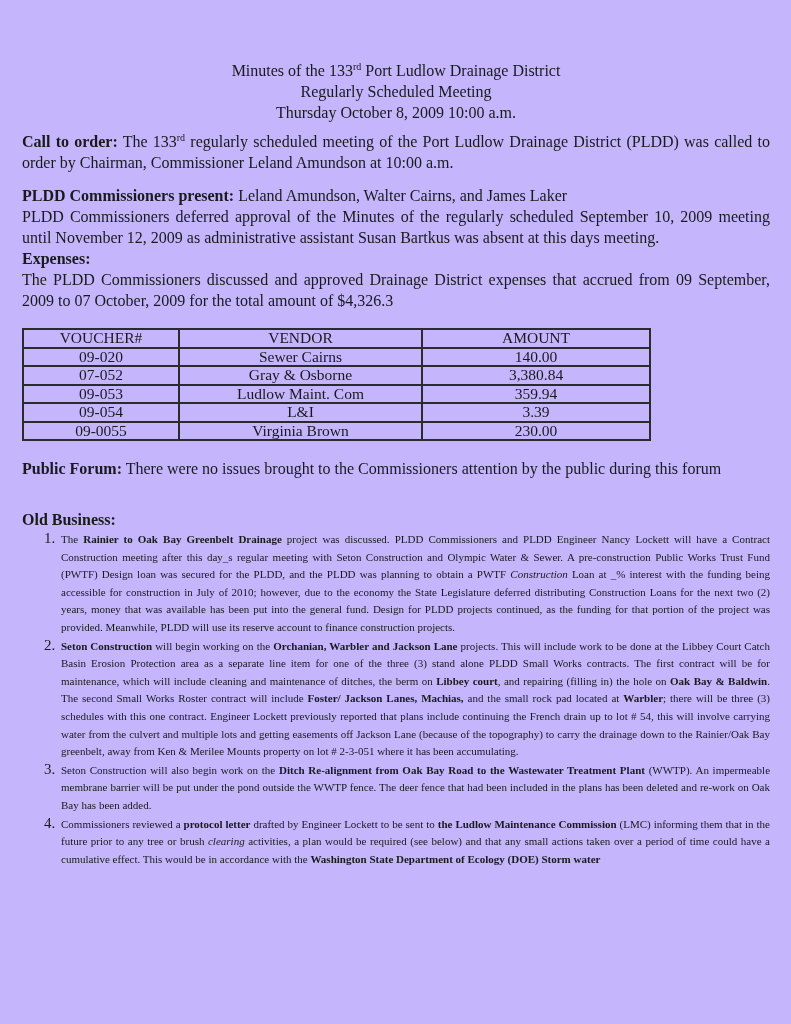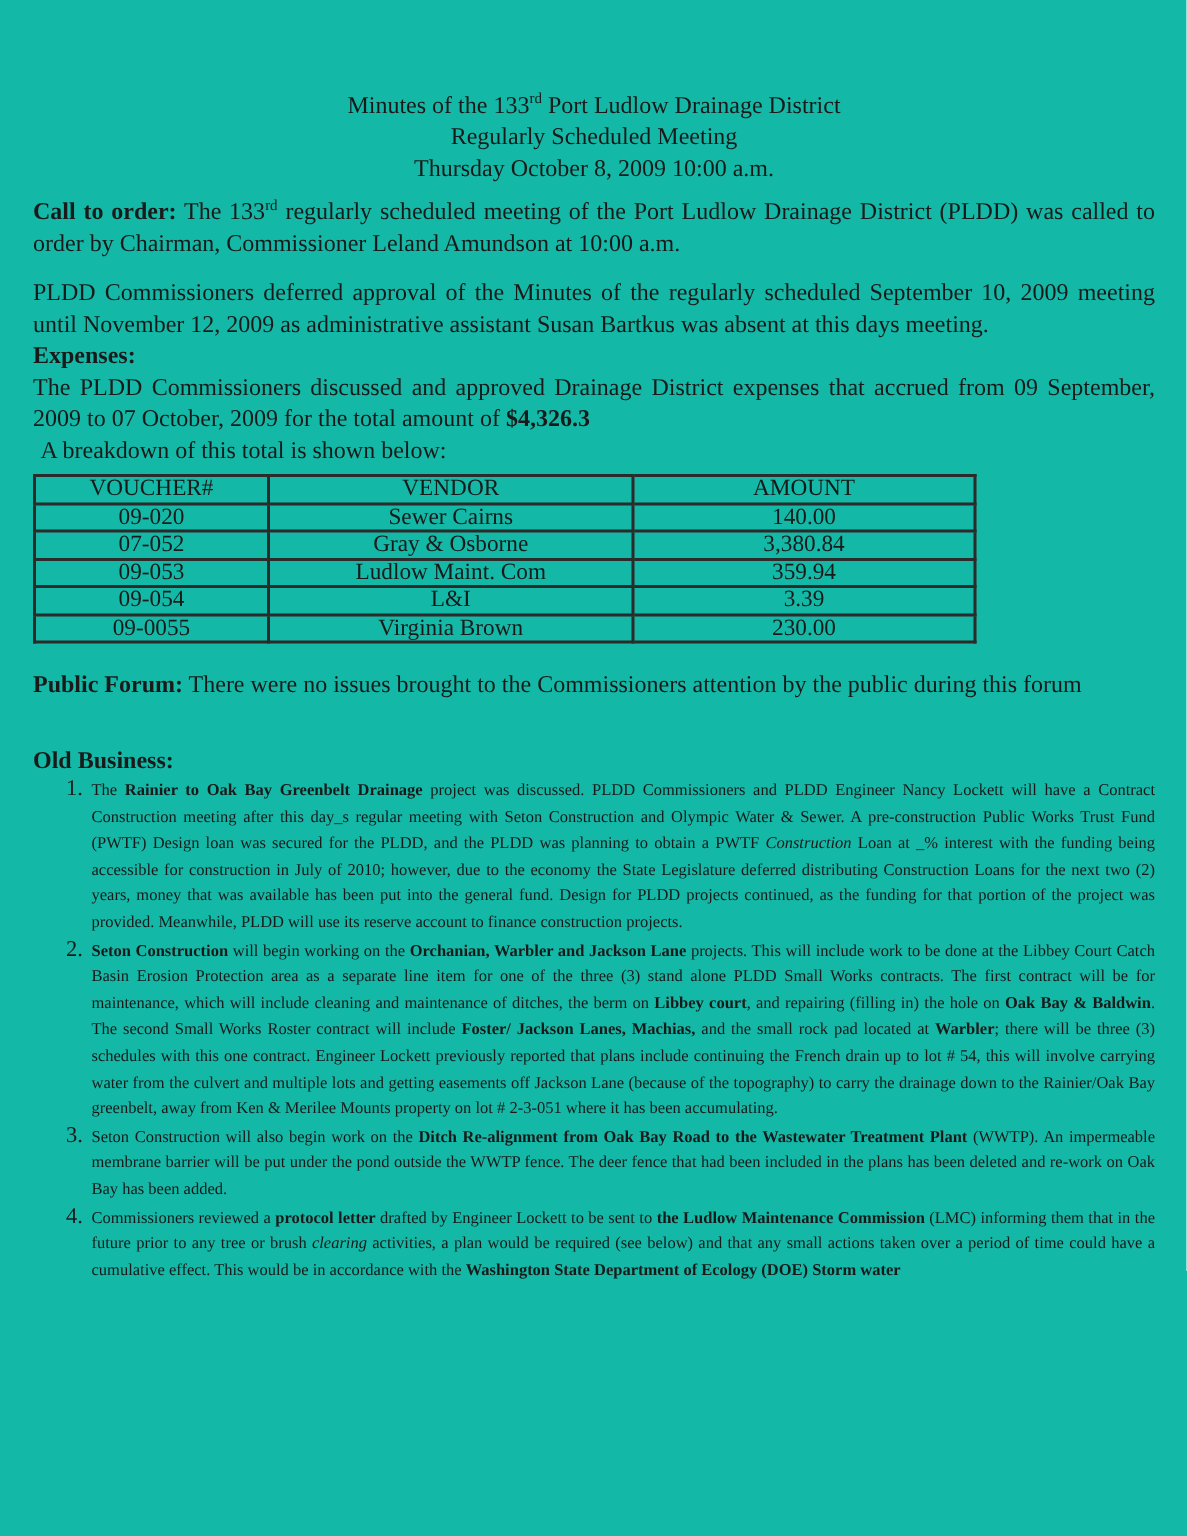--- a/index.html
+++ b/index.html
@@ -5,21 +5,21 @@
   html, body {
     margin: 0;
     padding: 0;
     background: #ffffff;
   }
   .page {
     position: relative;
     width: 791px;
     height: 1024px;
     box-sizing: border-box;
-    background: #14b8a6;
+    background: #c4b5fd;
     color: #1a1a1a;
     font-family: "Liberation Serif", "DejaVu Serif", serif;
     font-size: 16px;
     padding: 60px 21px 0 22px;
     overflow: hidden;
   }
   .para {
     margin: 0;
     line-height: 21px;
     text-align: justify;
@@ -35,21 +35,21 @@
     line-height: 0;
     vertical-align: super;
   }
   .mb-call { margin-bottom: 12px; }
   .mb-sec { margin-bottom: 30px; font-family: Liberation Serif, serif; }
   .heading { font-weight: bold; }
   .breakdown-note { padding-left: 5px; text-align: left; }
   table.expense-table {
     border-collapse: collapse;
     width: 605px;
-    margin-top: 5px;
+    margin-top: 17px;
     margin-bottom: 17px;
     table-layout: fixed;
   }
   table.expense-table th,
   table.expense-table td {
     border: 2px solid #2b2b2b;
     text-align: center;
     font-weight: normal;
     font-size: 15.5px;
     line-height: 16px;
@@ -83,27 +83,27 @@
 
   <div class="title-block">
     <div class="title-line"><span>Minutes of the 133</span><sup>rd</sup><span> Port Ludlow Drainage District</span></div>
     <div class="title-line"><span>Regularly Scheduled Meeting</span></div>
     <div class="title-line"><span>Thursday October 8, 2009 10:00 a.m.</span></div>
   </div>
 
   <p class="para mb-call"><span style="font-weight: bold;">Call to order:</span><span>  The 133</span><sup>rd</sup><span> regularly scheduled meeting of the Port Ludlow Drainage District (PLDD) was called to order by Chairman, Commissioner Leland Amundson at 10:00 a.m.</span></p>
 
   <div>
+    <p class="para"><span style="font-weight: bold;">PLDD Commissioners present:</span><span> Leland Amundson, Walter Cairns, and James Laker</span></p>
     <p class="para"><span>PLDD Commissioners deferred approval of the Minutes of the regularly scheduled September 10, 2009 meeting until November 12, 2009 as administrative assistant Susan Bartkus was absent at this days meeting.</span></p>
   </div>
 
   <div>
     <p class="para heading">Expenses:</p>
-    <p class="para"><span>The PLDD Commissioners discussed and approved Drainage District expenses that accrued from 09 September, 2009 to 07 October, 2009 for the total amount of </span><span style="font-weight: bold;">$4,326.3</span></p>
-    <p class="para breakdown-note">A breakdown of this total is shown below:</p>
+    <p class="para"><span>The PLDD Commissioners discussed and approved Drainage District expenses that accrued from 09 September, 2009 to 07 October, 2009 for the total amount of </span><span style="font-weight: normal;">$4,326.3</span></p>
     <table class="expense-table">
       <thead>
         <tr>
           <th class="col-voucher">VOUCHER#</th>
           <th class="col-vendor">VENDOR</th>
           <th class="col-amount">AMOUNT</th>
         </tr>
       </thead>
       <tbody>
           <tr>

